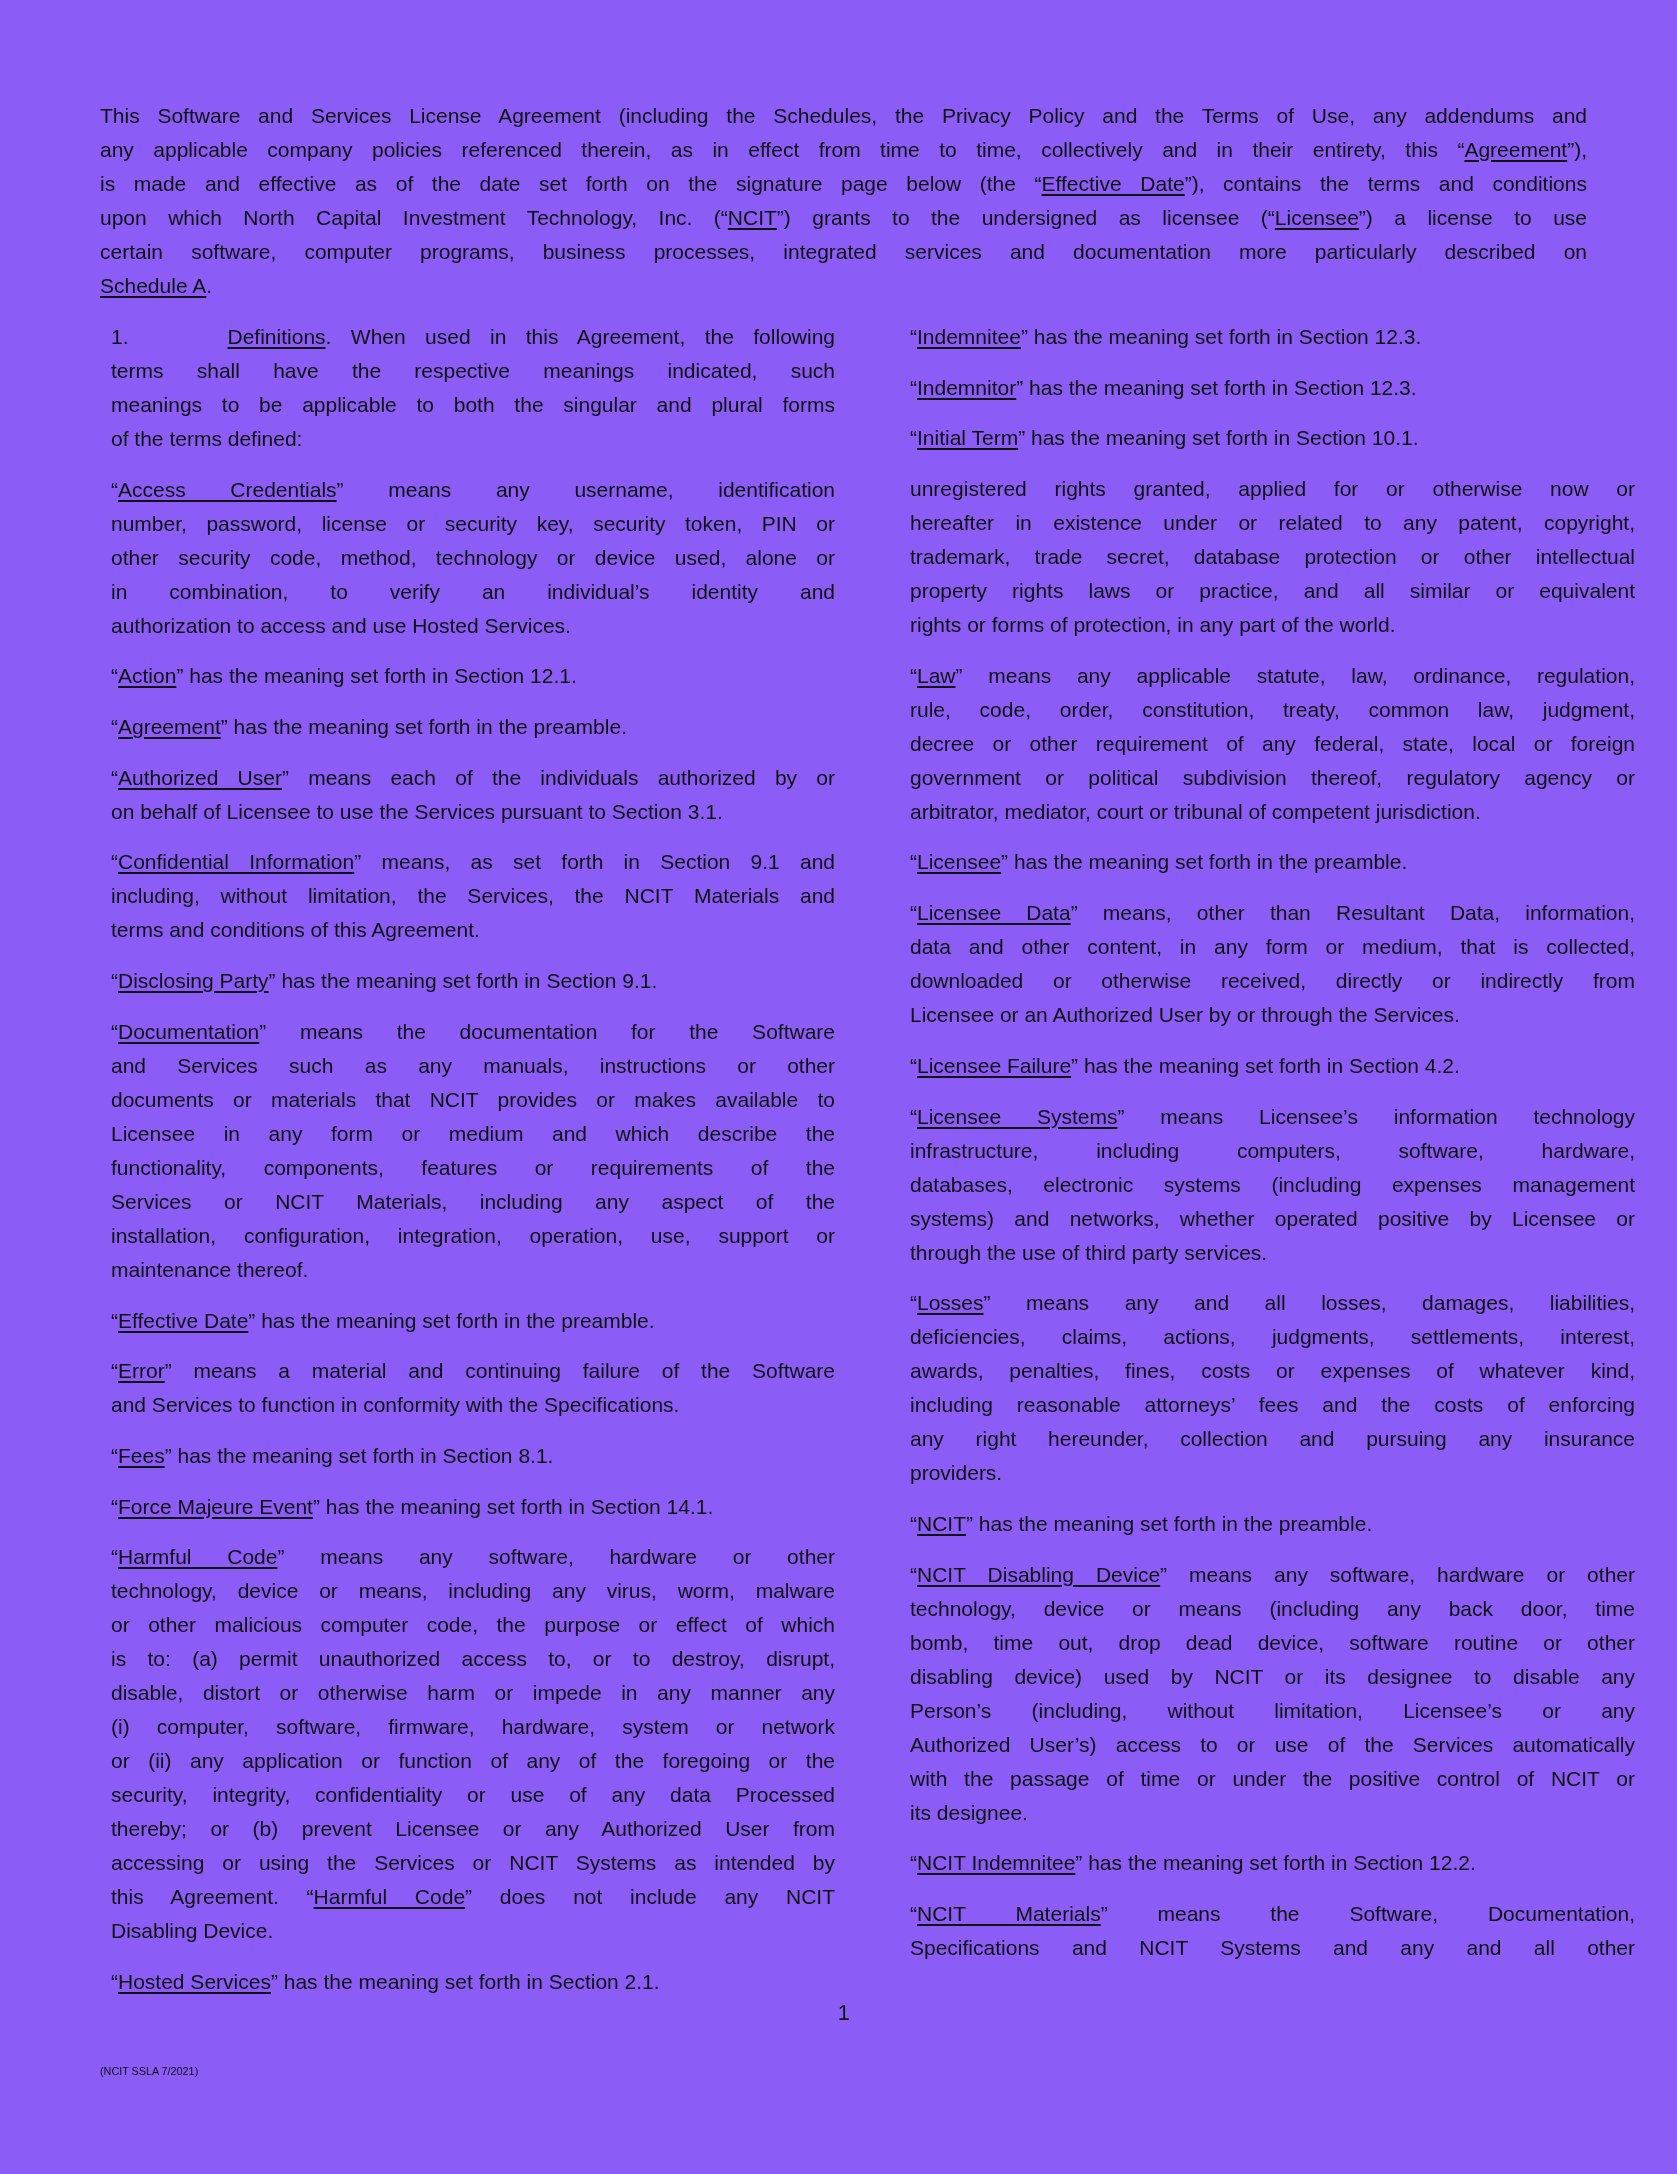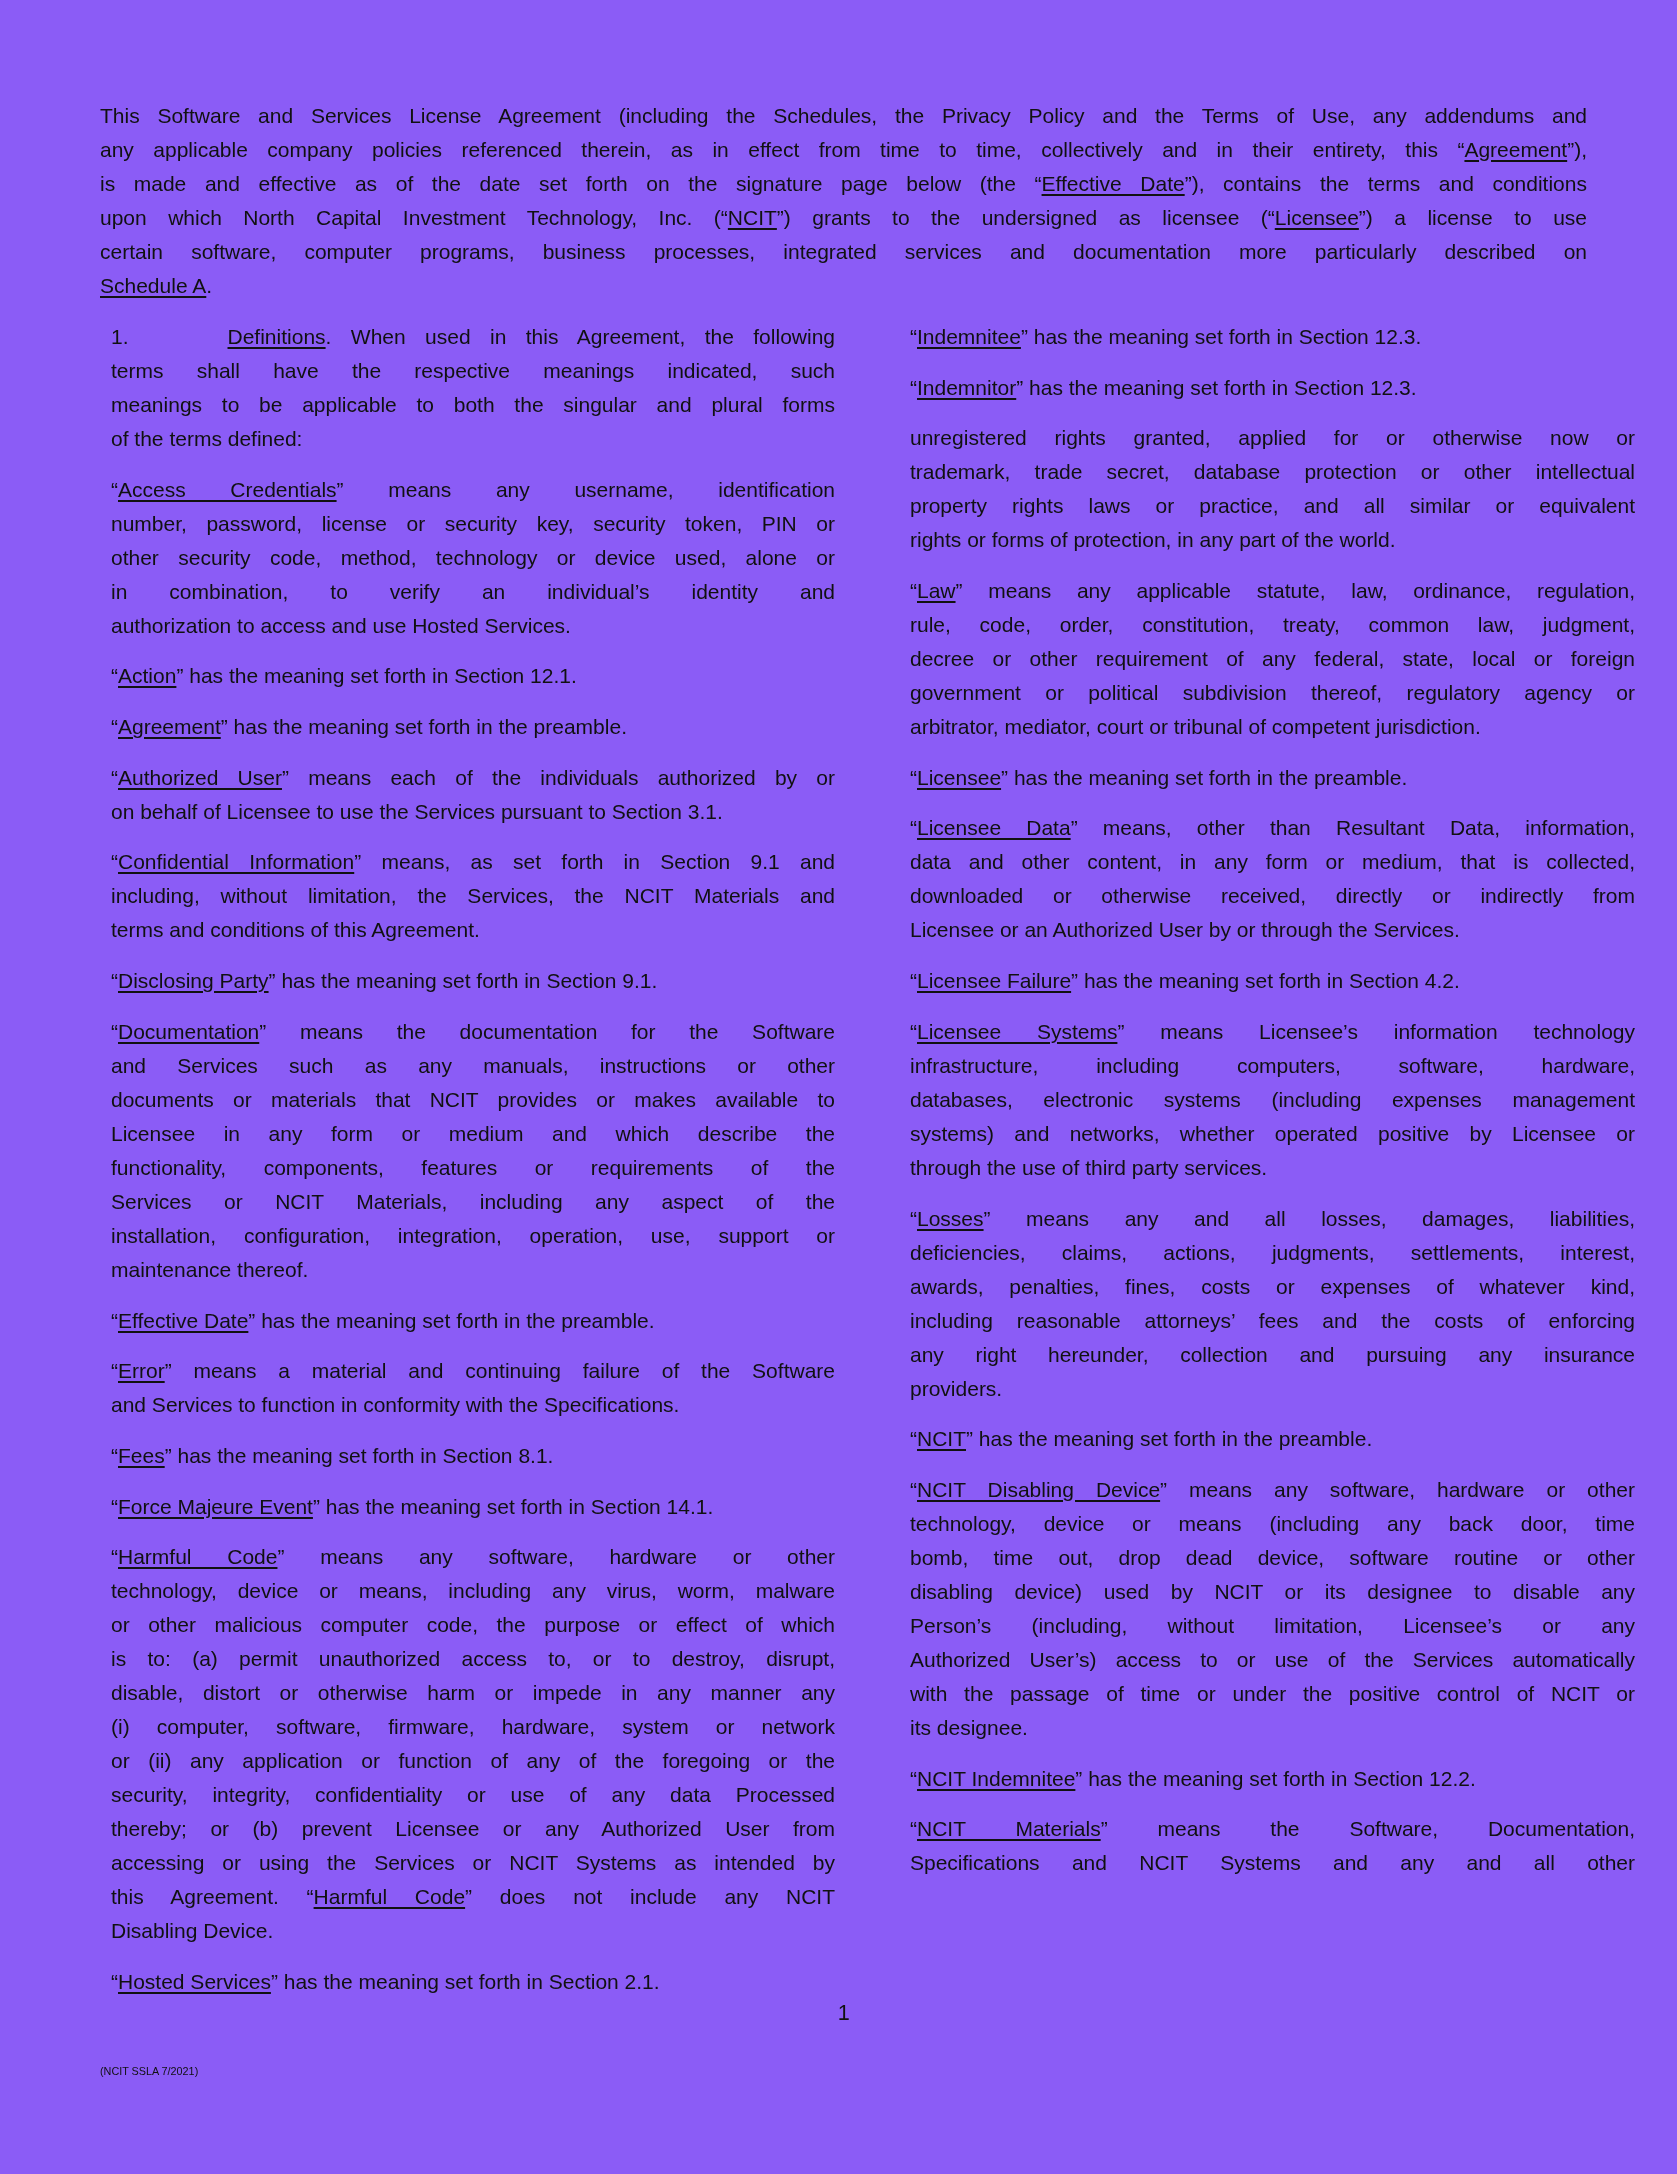--- a/index.html
+++ b/index.html
@@ -105,21 +105,25 @@
       </div>
     </div>
   <div id="col-right" class="block">
       <div class="para">
         <span class="line"><span>“</span><span class="u">Indemnitee</span><span>” has the meaning set forth in Section 12.3.</span></span>
       </div>
       <div class="para">
         <span class="line"><span>“</span><span class="u">Indemnitor</span><span>” has the meaning set forth in Section 12.3.</span></span>
       </div>
       <div class="para">
+        <span class="line"><span>“</span><span class="u">Initial Term</span><span>” has the meaning set forth in Section 10.1.</span></span>
+      </div>
+      <div class="para">
         <span class="line j"><span>unregistered rights granted, applied for or otherwise now or</span></span>
+        <span class="line j"><span>hereafter in existence under or related to any patent, copyright,</span></span>
         <span class="line j"><span>trademark, trade secret, database protection or other intellectual</span></span>
         <span class="line j"><span>property rights laws or practice, and all similar or equivalent</span></span>
         <span class="line"><span>rights or forms of protection, in any part of the world.</span></span>
       </div>
       <div class="para">
         <span class="line j"><span>“</span><span class="u">Law</span><span>” means any applicable statute, law, ordinance, regulation,</span></span>
         <span class="line j"><span>rule, code, order, constitution, treaty, common law, judgment,</span></span>
         <span class="line j"><span>decree or other requirement of any federal, state, local or foreign</span></span>
         <span class="line j"><span>government or political subdivision thereof, regulatory agency or</span></span>
         <span class="line"><span>arbitrator, mediator, court or tribunal of competent jurisdiction.</span></span>

